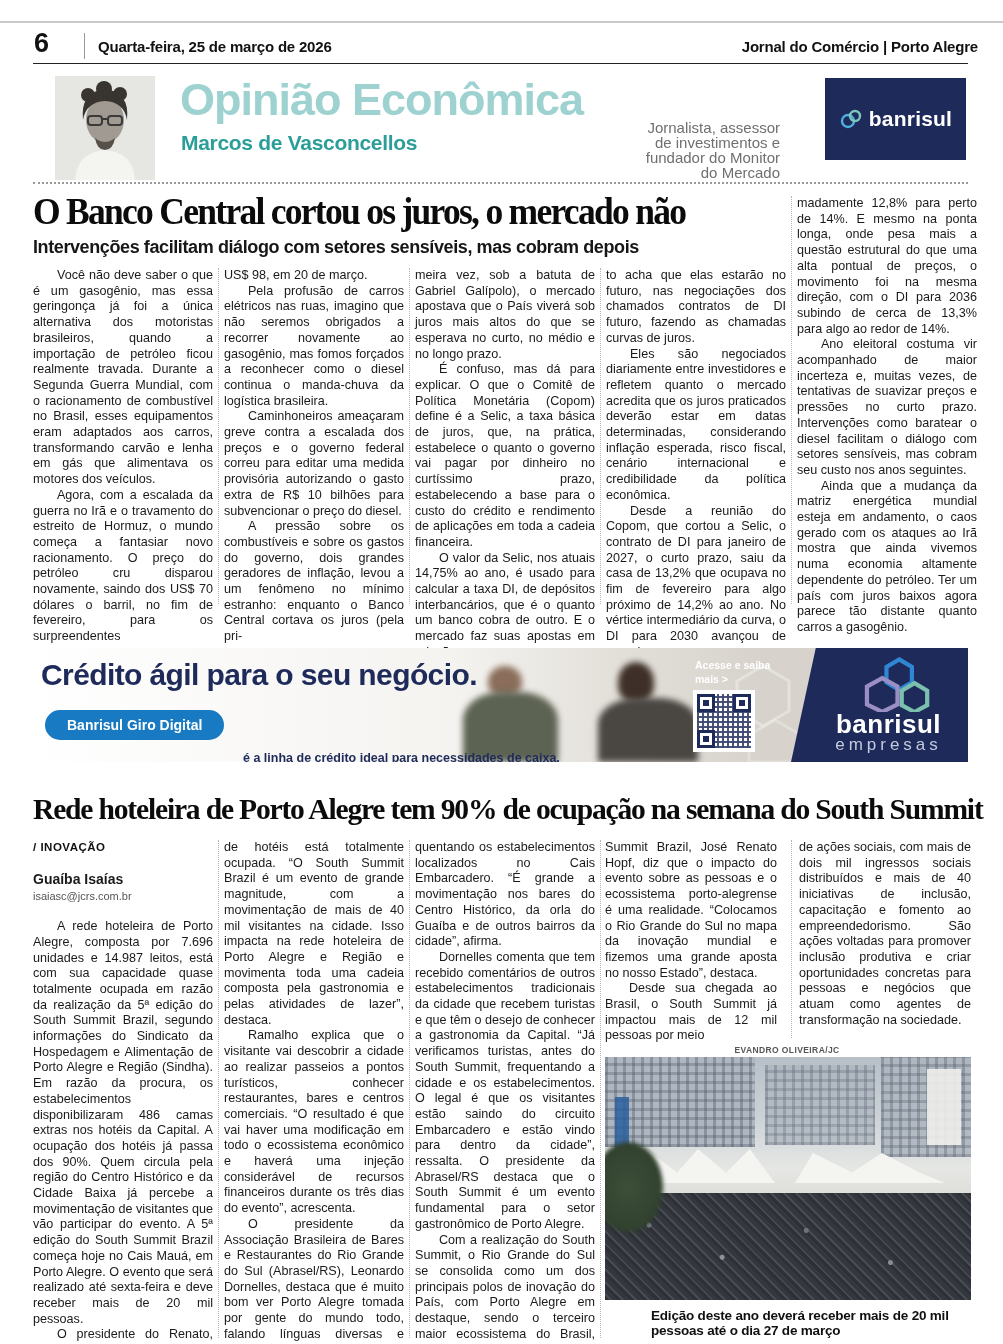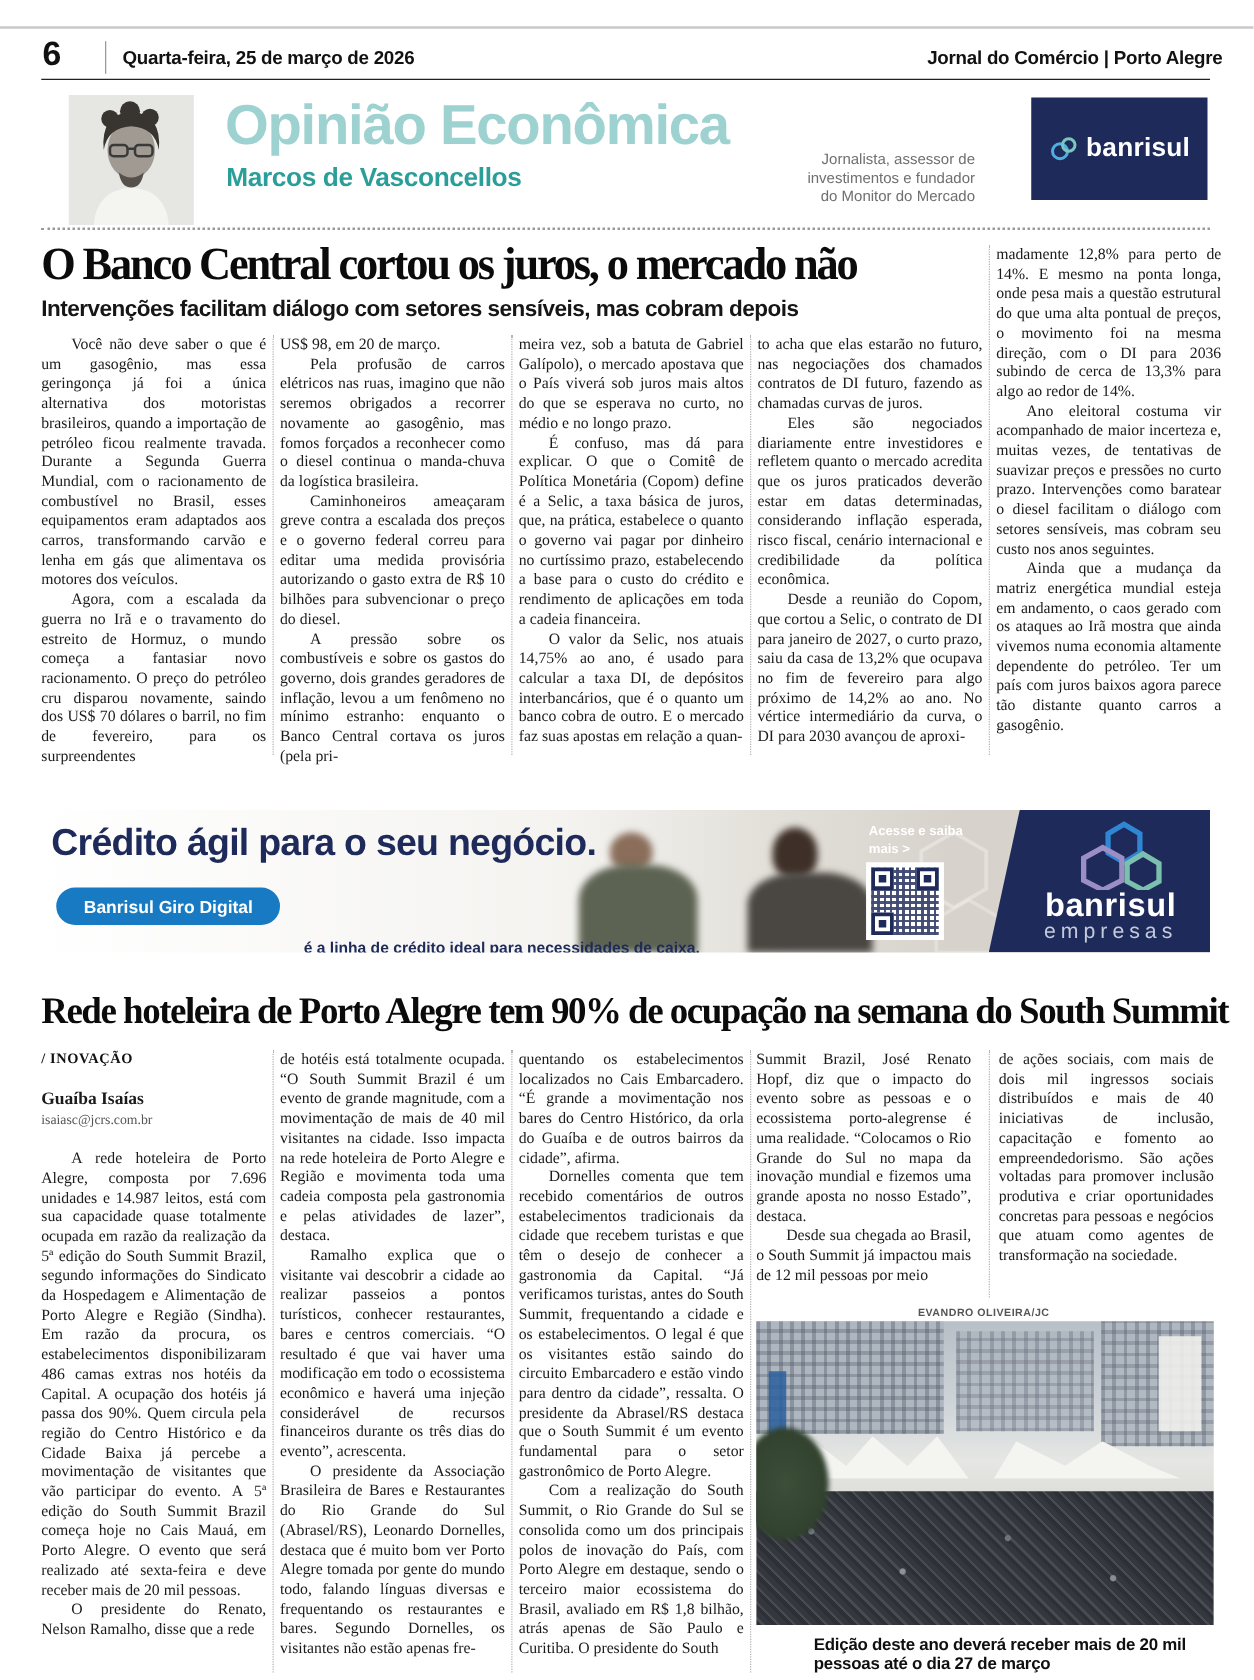--- a/index.html
+++ b/index.html
@@ -12,31 +12,31 @@
   .mast-rule{left:33px;top:63px;width:935px;border-top:1.6px solid #222;}
   .page-num{left:34px;top:28px;font-size:27px;font-weight:bold;color:#111;}
   .mast-divider{left:84px;top:33px;height:26px;border-left:1.5px solid #999;}
   .mast-date{left:98px;top:38px;font-size:15px;font-weight:bold;letter-spacing:-0.2px;}
   .mast-pub{right:25px;top:38px;font-size:15px;font-weight:bold;letter-spacing:-0.2px;}
 
   
   .headshot{left:55px;top:76px;width:100px;height:104px;background:#e8e8e6;overflow:hidden;}
   .opinion-title{left:180px;top:74px;font-size:45px;font-weight:bold;color:#9ed2d0;letter-spacing:-1px;}
   .opinion-author{left:181px;top:131px;font-size:21px;font-weight:bold;color:#2b9e99;letter-spacing:-0.3px;}
-  .opinion-bio{left:630px;top:120px;width:150px;font-size:12px;line-height:15px;color:#6f6f6f;text-align:right;}
+  .opinion-bio{left:630px;top:120px;width:150px;font-size:15px;line-height:15px;color:#6f6f6f;text-align:right;}
   .brand-box{left:825px;top:78px;width:141px;height:82px;background:#1e2a5a;display:flex;align-items:center;justify-content:center;gap:6px;}
   .brand-box .brand-text{color:#fff;font-size:21px;font-weight:bold;letter-spacing:0.2px;}
   .dotted-h{border-top:2px dotted #9a9a9a;}
   .op-rule{left:33px;top:182px;width:935px;}
 
   
   .h1-a1{left:33px;top:190px;width:760px;font-family:"Liberation Serif",serif;font-weight:bold;
          font-size:37px;letter-spacing:-1.8px;color:#0b0b0b;white-space:nowrap;transform:scaleX(.96);transform-origin:left top;}
   .sub-a1{left:33px;top:237px;font-size:18px;font-weight:bold;letter-spacing:-0.4px;color:#161616;}
-  .bodycol{position:absolute;width:180px;font-family:Liberation Serif, serif;font-size:12.6px;
+  .bodycol{position:absolute;width:180px;font-family:Liberation Sans, sans-serif;font-size:12.6px;
            line-height:15.7px;color:#1a1a1a;}
   .bodycol p{margin:0;text-align:justify;}
   .bodycol p.ind{text-indent:1.9em;}
   .vsep{position:absolute;border-left:1.5px dotted #b5b5b5;}
 
   
   .ad{left:33px;top:648px;width:935px;height:114px;background:linear-gradient(90deg,#ffffff 0%,#f4f3f0 45%,#e3e0da 62%,#d7d3cc 78%);overflow:hidden;text-decoration:underline;}
   .ad-photo-person{position:absolute;filter:blur(3px);border-radius:50% 50% 40% 40%;}
   .ad-headline{position:absolute;left:8px;top:10px;font-size:30px;font-weight:bold;color:#1e2a5a;letter-spacing:-0.6px;}
   .ad-pill{position:absolute;left:12px;top:62px;height:30px;border-radius:16px;background:#177ac2;

